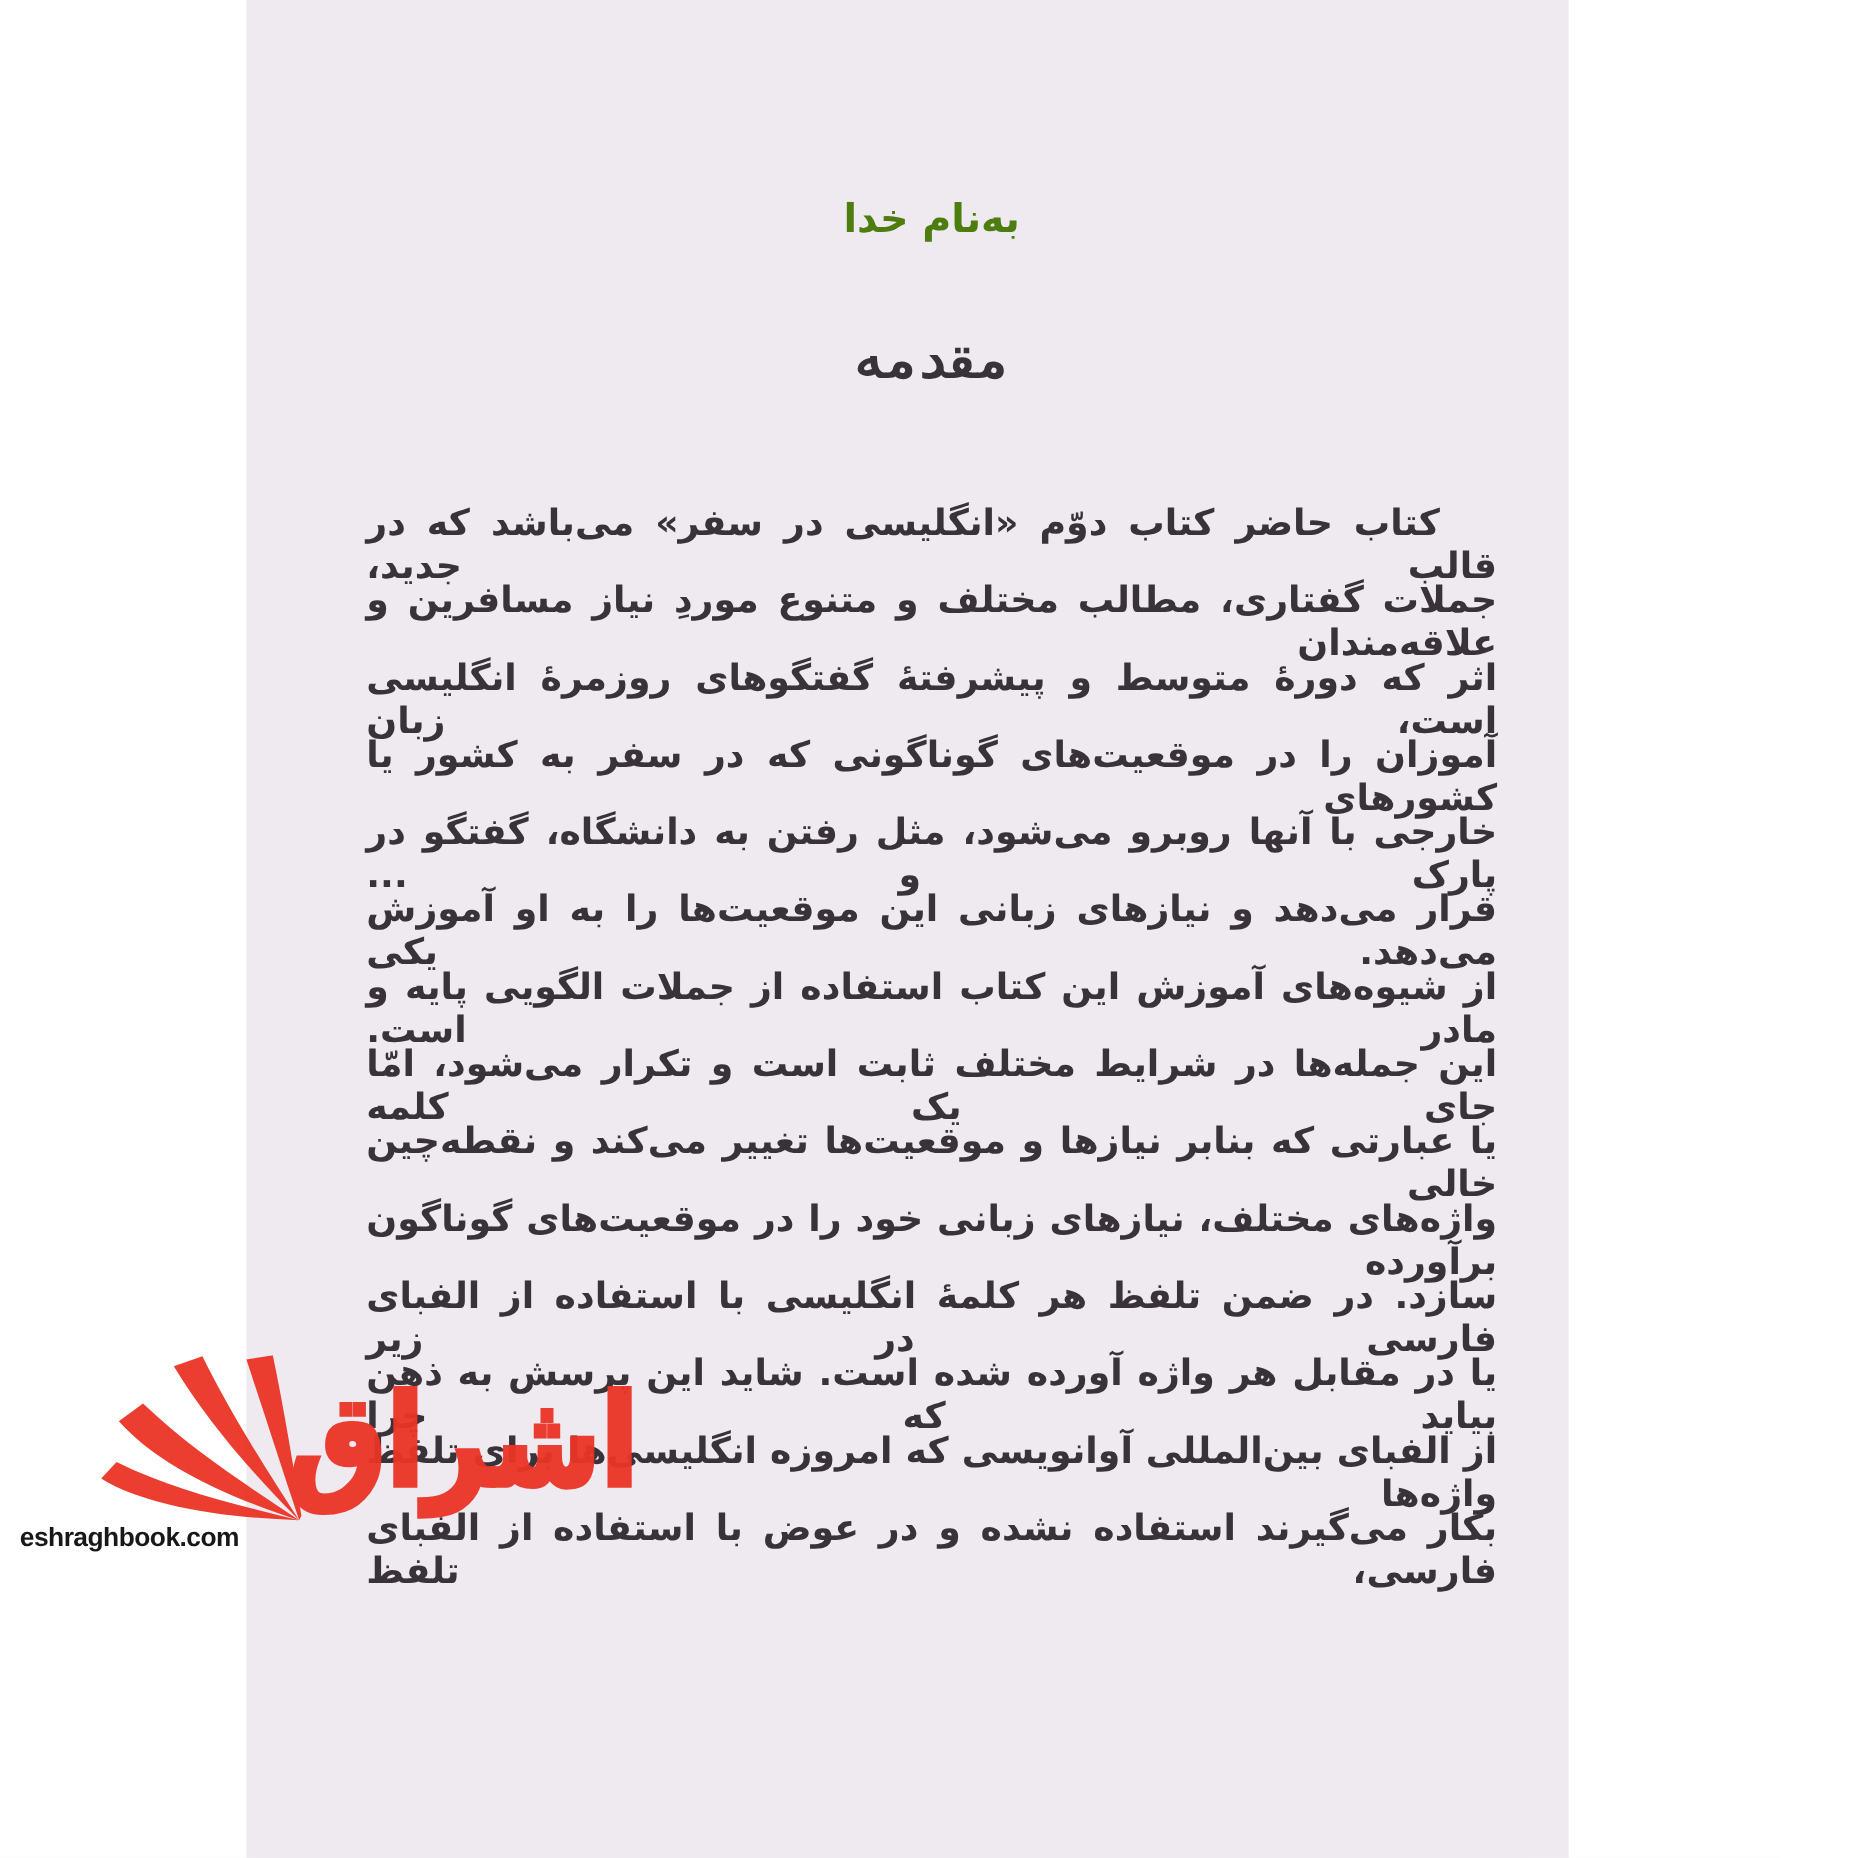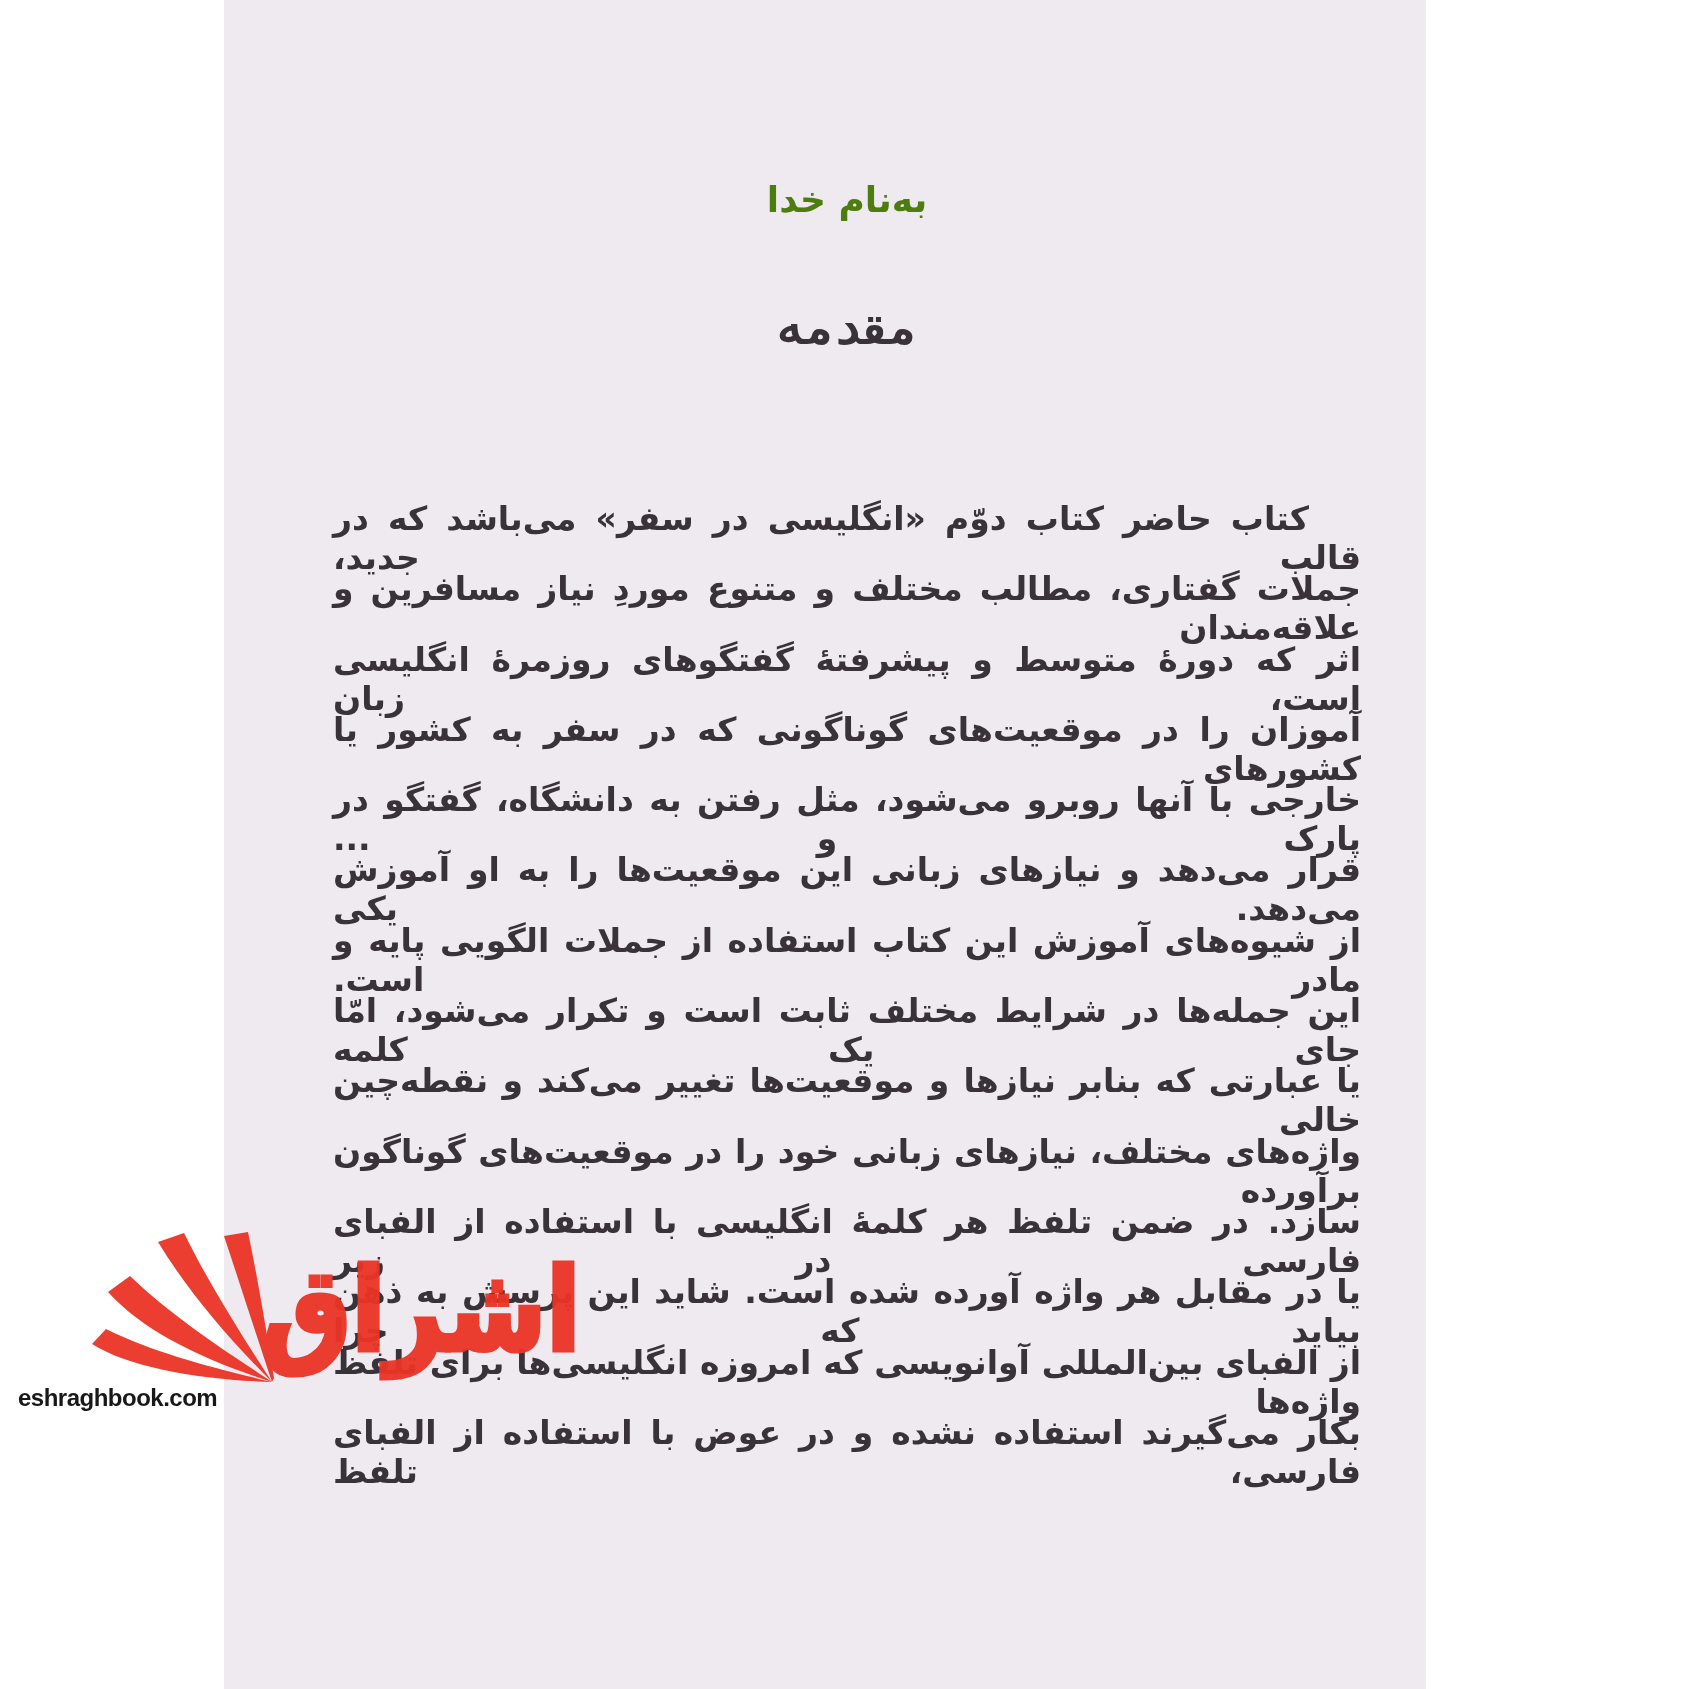--- a/index.html
+++ b/index.html
@@ -37,21 +37,21 @@
   }
   .pline{
     height:70.3px;
     font-weight:bold;font-size:33px;
     color:#3a3239;
     text-align:justify;
     text-align-last:justify;
     text-justify:inter-word;
     font-family:"DejaVu Sans",sans-serif;
   }
-  .pline.indent{ text-indent:52px;margin-top:44px; }
+  .pline.indent{ text-indent:52px; }
 
   
   .watermark{position:absolute;left:12px;top:1228px;width:560px;height:200px;opacity:.95;}
   .logo-book{position:absolute;left:80px;top:4px;width:190px;height:160px;}
   .logo-script{
     position:absolute;left:250px;top:14px;
     direction:rtl;
     font-weight:bold;font-size:100px;line-height:120px;
     color:#ea3426;
     -webkit-text-stroke:4.5px #ea3426;

